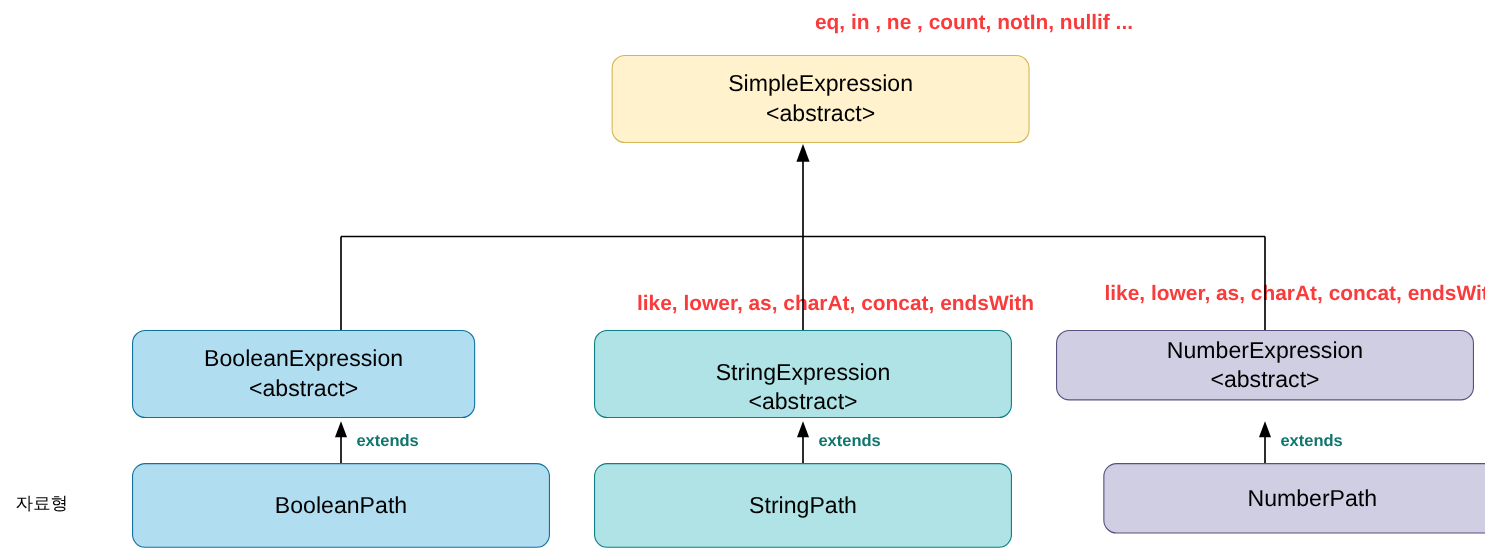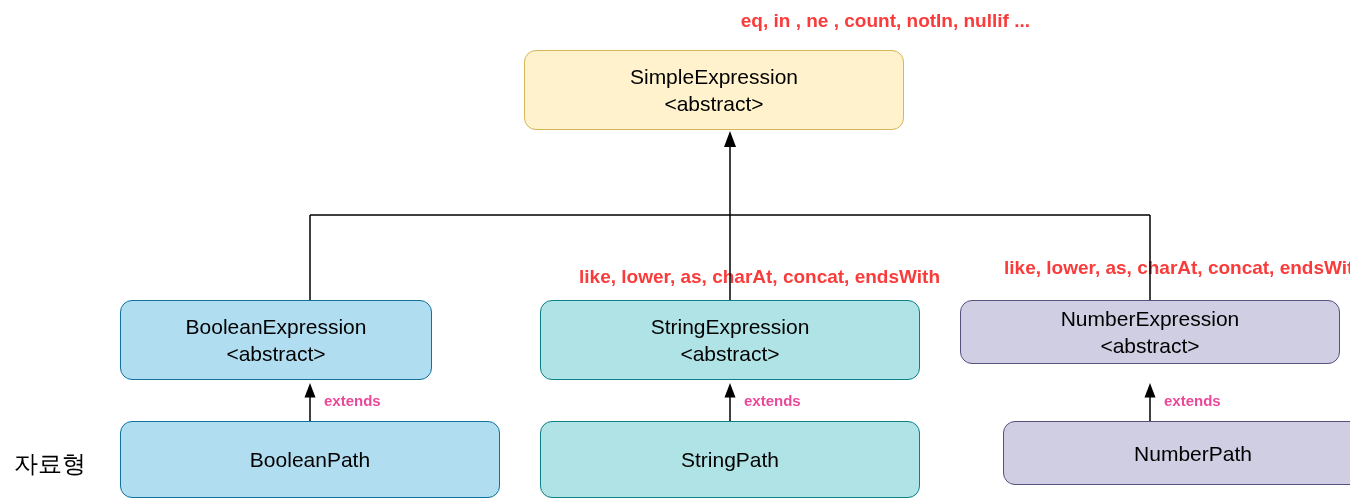--- a/index.html
+++ b/index.html
@@ -24,23 +24,23 @@
     display: flex;
     flex-direction: column;
     align-items: center;
     justify-content: center;
     text-align: center;
     color: #000;
     font-size: 21px;
     line-height: 27px;
     z-index: 1;
   }
-  .node.root   { left: 524px; top: 50px;  width: 380px; height: 80px; }
+  .node.root   { left: 556px; top: 50px;  width: 380px; height: 80px; }
   .node.expr-0 { left: 120px; top: 300px; width: 312px; height: 80px; }
-  .node.expr-1 { left: 540px; top: 300px; width: 380px; height: 80px; }
+  .node.expr-1 { left: 540px; top: 300px; width: 380px; height: 80px; justify-content: flex-end; }
   .node.expr-2 { left: 960px; top: 300px; width: 380px; height: 64px; }
   .node.path-0 { left: 120px; top: 421px; width: 380px; height: 77px; }
   .node.path-1 { left: 540px; top: 421px; width: 380px; height: 77px; }
   .node.path-2 { left: 1003px; top: 421px; width: 380px; height: 64px; }
 
   
   .methods {
     position: absolute;
     font-weight: 700;
     font-size: 19px;
@@ -51,33 +51,33 @@
   .methods.m-root { left: 430px; top: 10px;  width: 600px; }
   .methods.m-0    { left: 100px; top: 266px; width: 420px; }
   .methods.m-1    { left: 520px; top: 266px; width: 420px; }
   .methods.m-2    { left: 935px; top: 257px; width: 430px; }
 
   
   .extends-label {
     position: absolute;
     font-weight: 700;
     font-size: 15px;
-    color: #ec4899;
+    color: #0f766e;
     z-index: 2;
   }
   .extends-label.e-0 { left: 324px;  top: 392px; }
   .extends-label.e-1 { left: 744px;  top: 392px; }
   .extends-label.e-2 { left: 1164px; top: 392px; }
 
   
   .row-caption {
     position: absolute;
     left: 14px;
     top: 448px;
-    font-size: 24px;
+    font-size: 16px;
     color: #000;
     z-index: 2;
   }
 
   
   svg.edges {
     position: absolute;
     left: 0;
     top: 0;
     z-index: 3;

